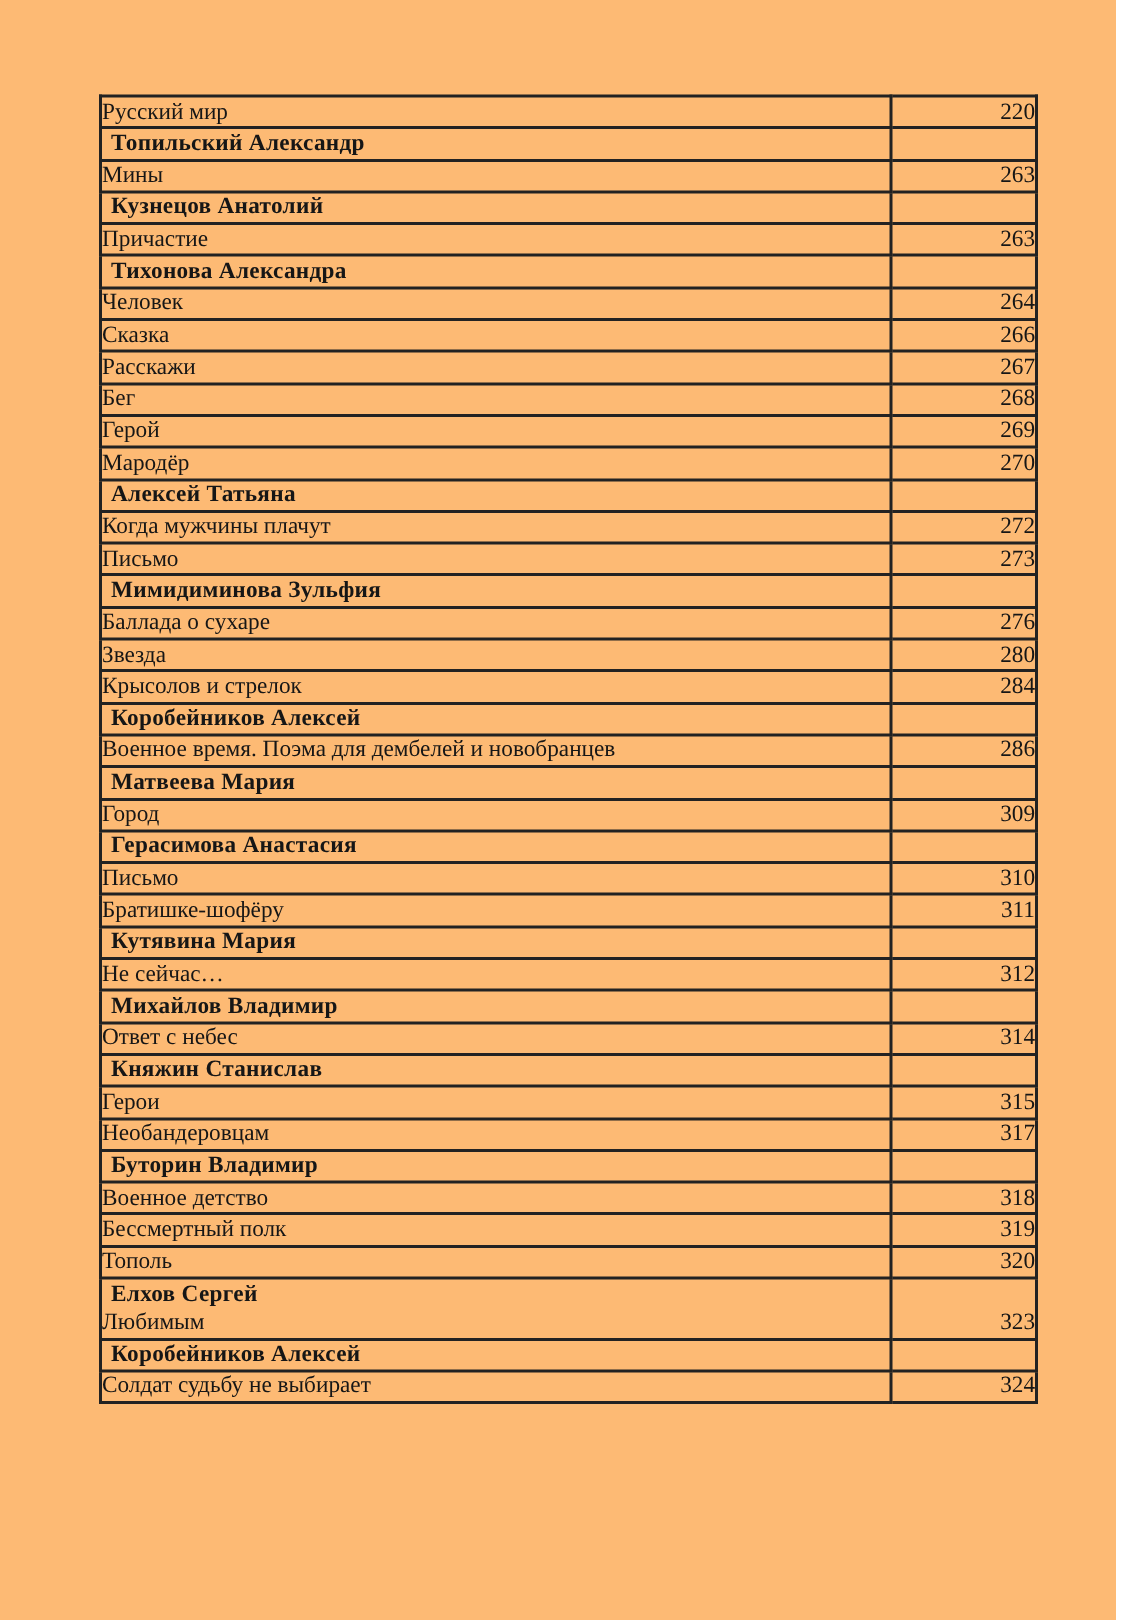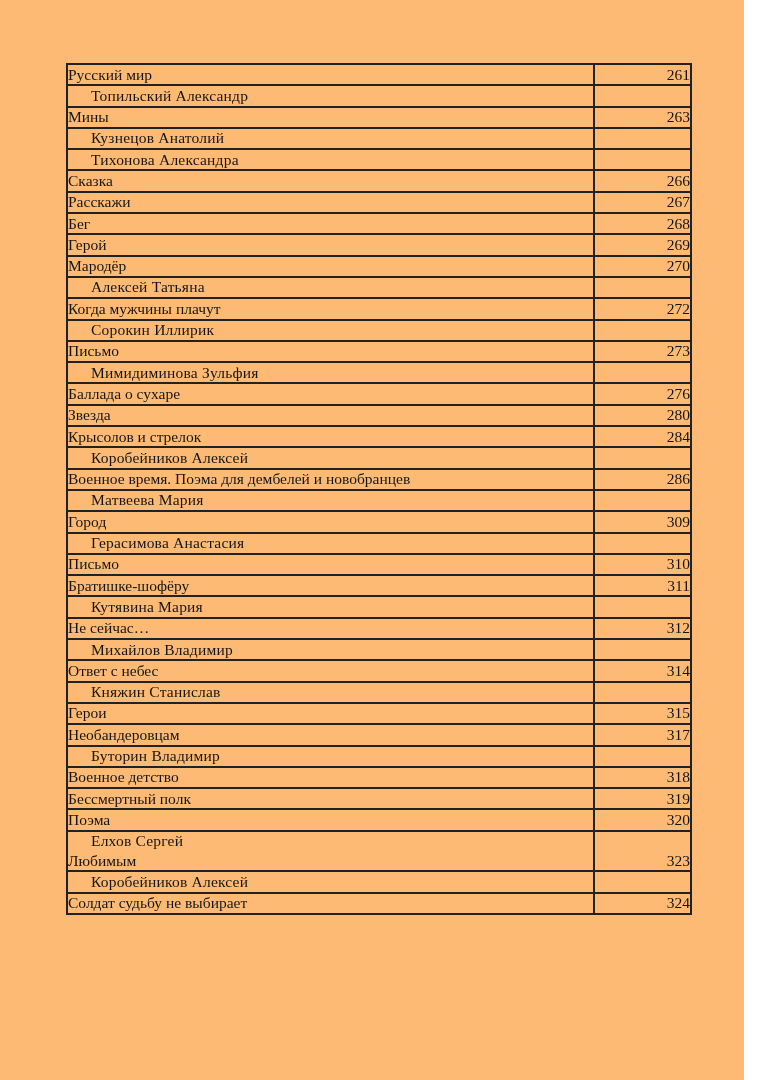--- a/index.html
+++ b/index.html
@@ -31,22 +31,22 @@
     font-size: 15.5px;
     line-height: 1.05;
     vertical-align: middle;
     white-space: nowrap;
     overflow: hidden;
   }
   td.title-cell {
     padding-left: 27px;
   }
   tr.author-row td.title-cell {
-    font-weight: normal;
-    padding-left: 23px;
+    font-weight: bold;
+    padding-left: 6px;
     letter-spacing: 0.2px;
   }
   td.page-cell {
     text-align: right;
     padding-right: 7px;
   }
   
   tr.merge-below td {
     border-bottom-style: hidden;
   }
@@ -56,37 +56,45 @@
 
 <div class="page">
   <table class="toc">
     <colgroup>
       <col style="width:527px">
       <col style="width:97px">
     </colgroup>
     <tbody id="toc-body">
         <tr class="entry-row">
           <td class="title-cell">Русский мир</td>
-          <td class="page-cell">261</td>
+          <td class="page-cell">220</td>
         </tr>
         <tr class="author-row">
           <td class="title-cell">Топильский Александр</td>
           <td class="page-cell"></td>
         </tr>
         <tr class="entry-row">
           <td class="title-cell">Мины</td>
           <td class="page-cell">263</td>
         </tr>
         <tr class="author-row">
           <td class="title-cell">Кузнецов Анатолий</td>
           <td class="page-cell"></td>
         </tr>
+        <tr class="entry-row">
+          <td class="title-cell">Причастие</td>
+          <td class="page-cell">263</td>
+        </tr>
         <tr class="author-row">
           <td class="title-cell">Тихонова Александра</td>
           <td class="page-cell"></td>
+        </tr>
+        <tr class="entry-row">
+          <td class="title-cell">Человек</td>
+          <td class="page-cell">264</td>
         </tr>
         <tr class="entry-row">
           <td class="title-cell">Сказка</td>
           <td class="page-cell">266</td>
         </tr>
         <tr class="entry-row">
           <td class="title-cell">Расскажи</td>
           <td class="page-cell">267</td>
         </tr>
         <tr class="entry-row">
@@ -102,24 +110,20 @@
           <td class="page-cell">270</td>
         </tr>
         <tr class="author-row">
           <td class="title-cell">Алексей Татьяна</td>
           <td class="page-cell"></td>
         </tr>
         <tr class="entry-row">
           <td class="title-cell">Когда мужчины плачут</td>
           <td class="page-cell">272</td>
         </tr>
-        <tr class="author-row">
-          <td class="title-cell">Сорокин Иллирик</td>
-          <td class="page-cell"></td>
-        </tr>
         <tr class="entry-row">
           <td class="title-cell">Письмо</td>
           <td class="page-cell">273</td>
         </tr>
         <tr class="author-row">
           <td class="title-cell">Мимидиминова Зульфия</td>
           <td class="page-cell"></td>
         </tr>
         <tr class="entry-row">
           <td class="title-cell">Баллада о сухаре</td>
@@ -195,21 +199,21 @@
         </tr>
         <tr class="entry-row">
           <td class="title-cell">Военное детство</td>
           <td class="page-cell">318</td>
         </tr>
         <tr class="entry-row">
           <td class="title-cell">Бессмертный полк</td>
           <td class="page-cell">319</td>
         </tr>
         <tr class="entry-row">
-          <td class="title-cell">Поэма</td>
+          <td class="title-cell">Тополь</td>
           <td class="page-cell">320</td>
         </tr>
         <tr class="author-row merge-below">
           <td class="title-cell">Елхов Сергей</td>
           <td class="page-cell"></td>
         </tr>
         <tr class="entry-row">
           <td class="title-cell">Любимым</td>
           <td class="page-cell">323</td>
         </tr>

